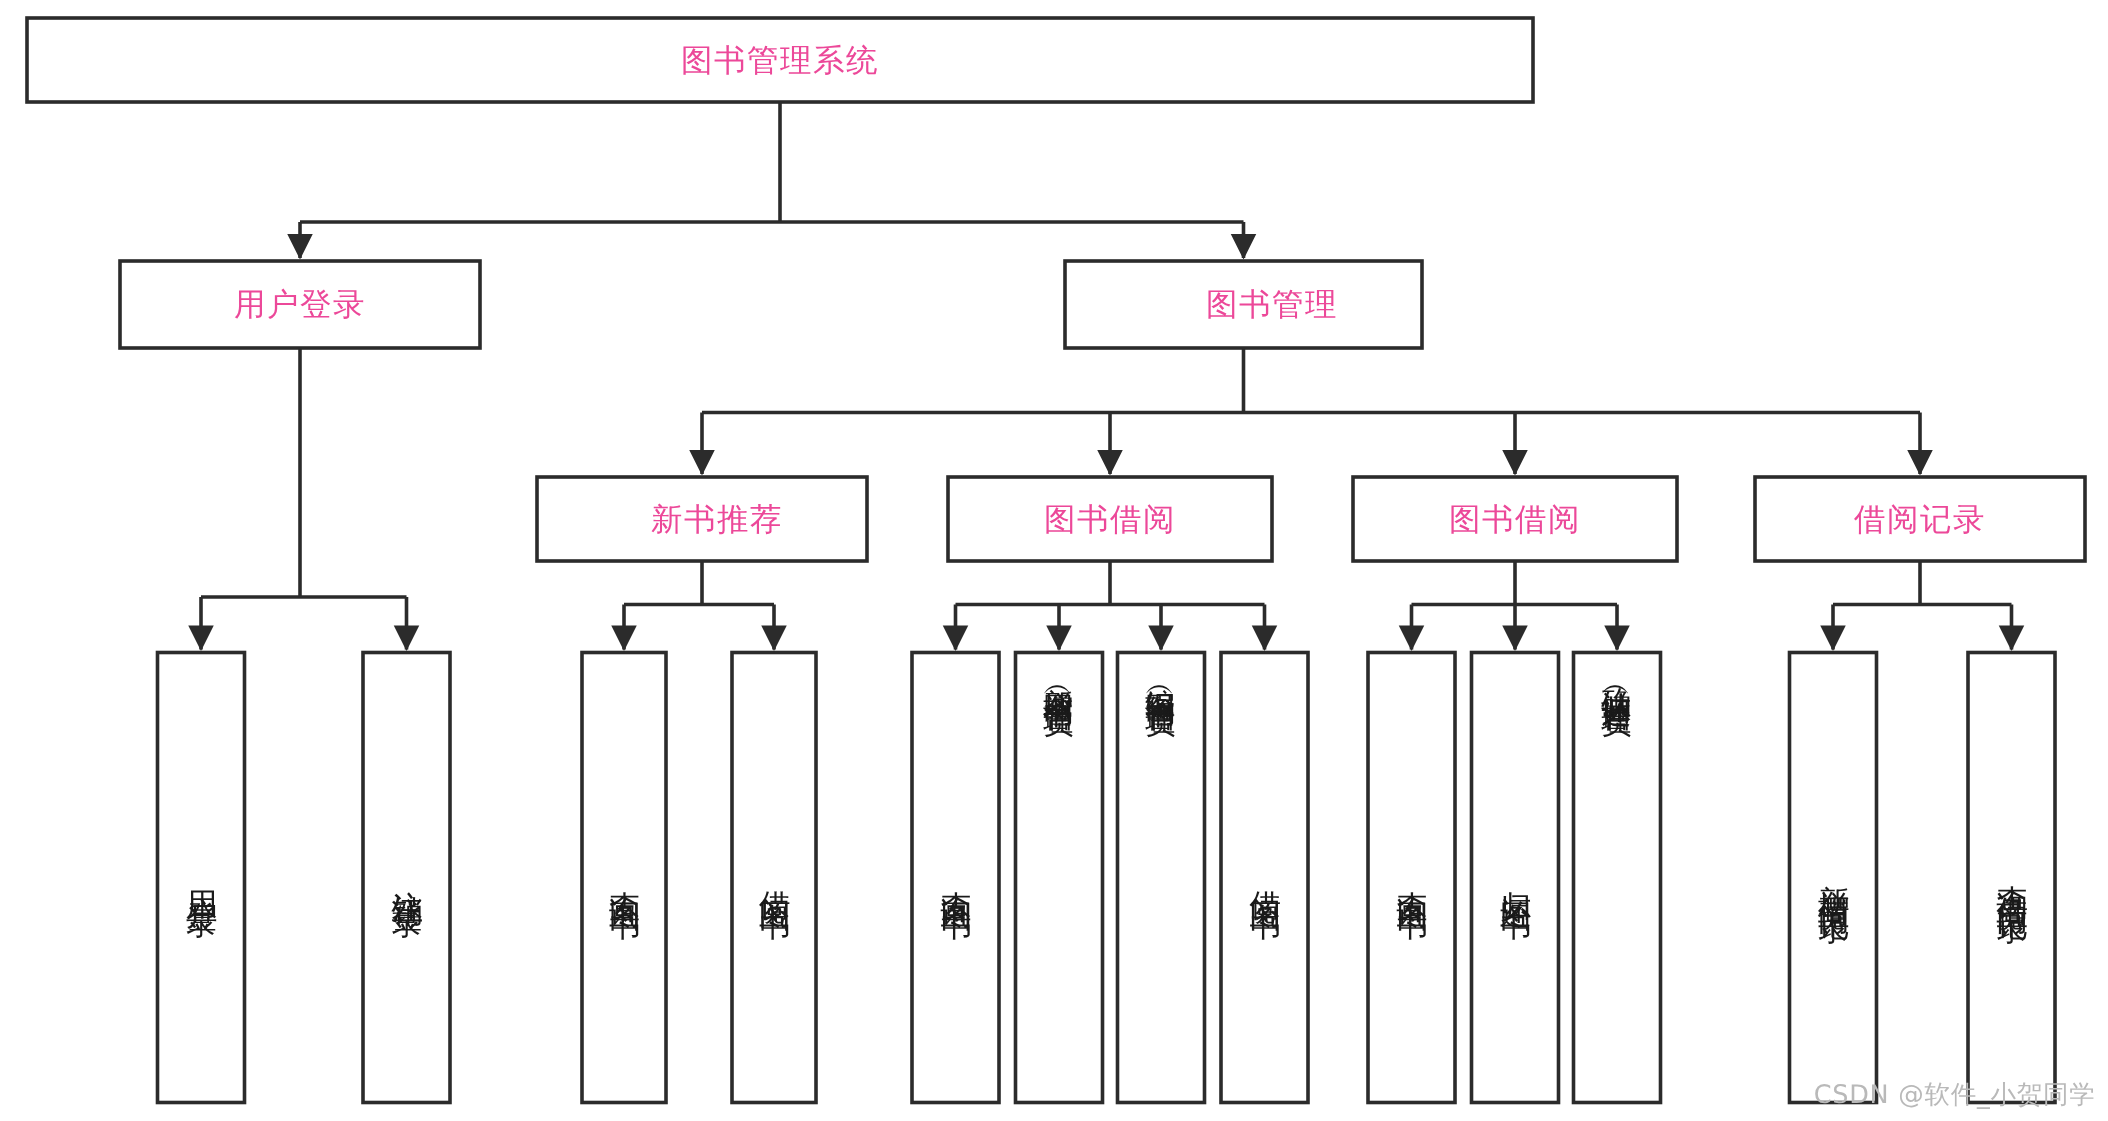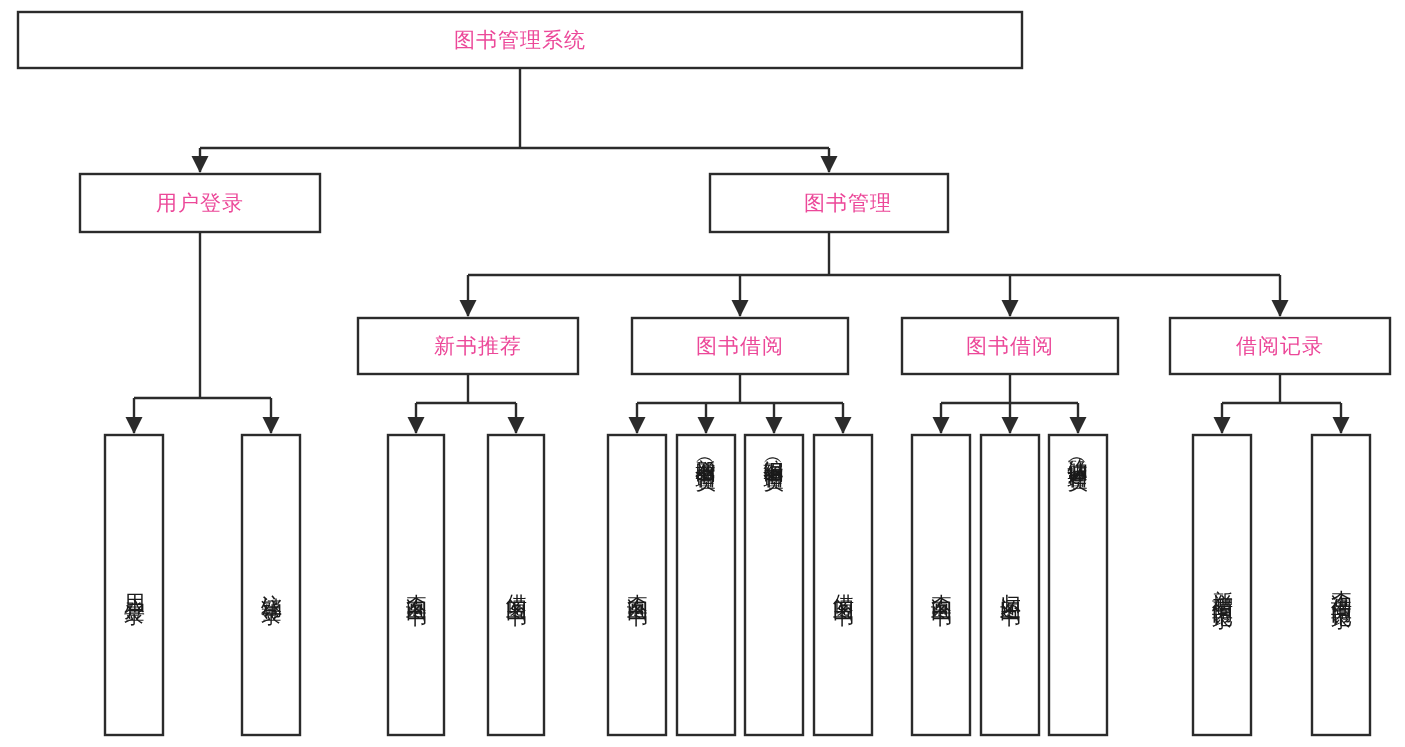--- a/index.html
+++ b/index.html
@@ -207,13 +207,14 @@
         <span class="vlabel-text" style="font-size: 20px; letter-spacing: 2px;">确认归还（管理员）</span>
       </div>
       <div class="hlabel-wrap" style="left: 1170px; top: 318px; width: 220px; height: 56px;">借阅记录</div>
       <div class="vlabel-wrap" style="left: 1193px; top: 435px; width: 58px; height: 300px; align-items: center;">
         <span class="vlabel-text">新增借阅记录</span>
       </div>
       <div class="vlabel-wrap" style="left: 1312px; top: 435px; width: 58px; height: 300px; align-items: center;">
         <span class="vlabel-text">查询借阅记录</span>
       </div>
     </div>
+  <div class="watermark">CSDN @软件_小贺同学</div>
 </div>
 
 </body></html>

